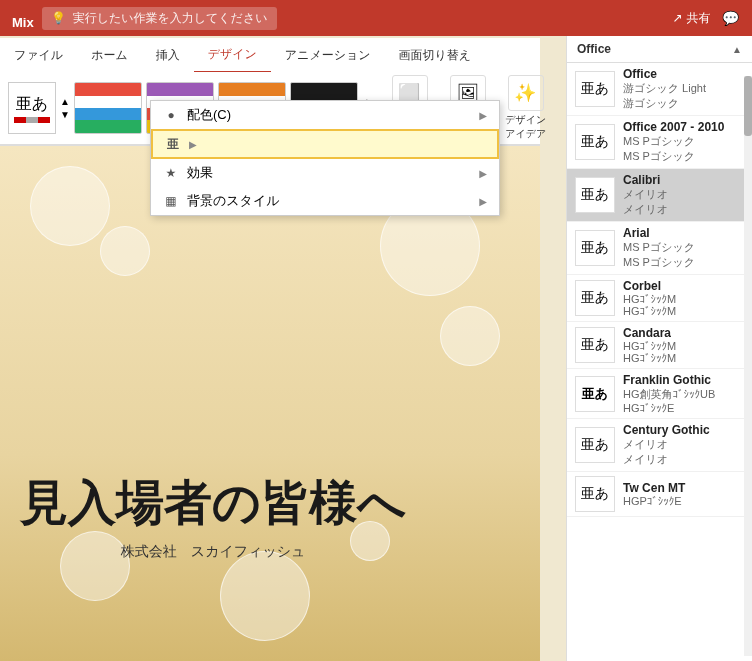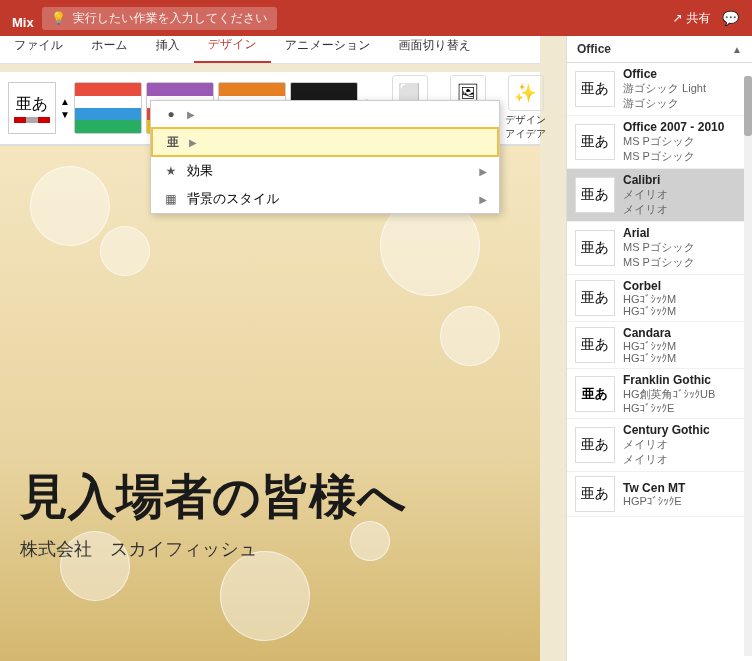--- a/index.html
+++ b/index.html
@@ -93,21 +93,21 @@
     }
     
     .drop {
       position: absolute;
       border-radius: 50%;
       background: rgba(255,255,255,0.4);
       border: 1px solid rgba(255,255,255,0.6);
     }
     .slide-text-area { position: absolute; bottom: 100px; left: 20px; }
     .slide-title { font-size: 48px; color: #1a1a1a; font-weight: 600; }
-    .slide-subtitle { font-size: 18px; color: #333; margin-top: 8px; }
+    .slide-subtitle { font-size: 14px; color: #333; margin-top: 8px; text-align: center; }
 
     
     .context-menu {
       position: absolute;
       top: 100px;
       left: 150px;
       width: 350px;
       background: #fff;
       border: 1px solid #ccc;
       box-shadow: 2px 2px 8px rgba(0,0,0,0.2);
@@ -189,21 +189,21 @@
       right: 0;
       width: 8px;
       height: 60px;
       background: #b0b0b0;
       border-radius: 3px;
     }
 
     
     .ribbon-tabs {
       position: absolute;
-      top: 28px;
+      top: 38px;
       left: 0;
       width: 540px;
       height: 36px;
       background: #fff;
       display: flex;
       align-items: stretch;
       border-bottom: 1px solid #e0e0e0;
     }
     .ribbon-tab {
       padding: 8px 14px;
@@ -433,20 +433,21 @@
     <div class="slide-text-area">
       <div class="slide-title">見入場者の皆様へ</div>
       <div class="slide-subtitle">株式会社　スカイフィッシュ</div>
     </div>
   </div>
 </div>
 
 <div class="context-menu">
   <div class="menu-item">
     <span class="menu-item-icon">●</span>
+    <span class="menu-item-label">配色(C)</span>
     <span class="menu-item-arrow">▶</span>
   </div>
   <div class="menu-item font-active">
     <span class="menu-item-icon" style="font-weight:bold;">亜</span>
     <span class="menu-item-arrow">▶</span>
   </div>
   <div class="menu-item">
     <span class="menu-item-icon">★</span>
     <span class="menu-item-label">効果</span>
     <span class="menu-item-arrow">▶</span>

